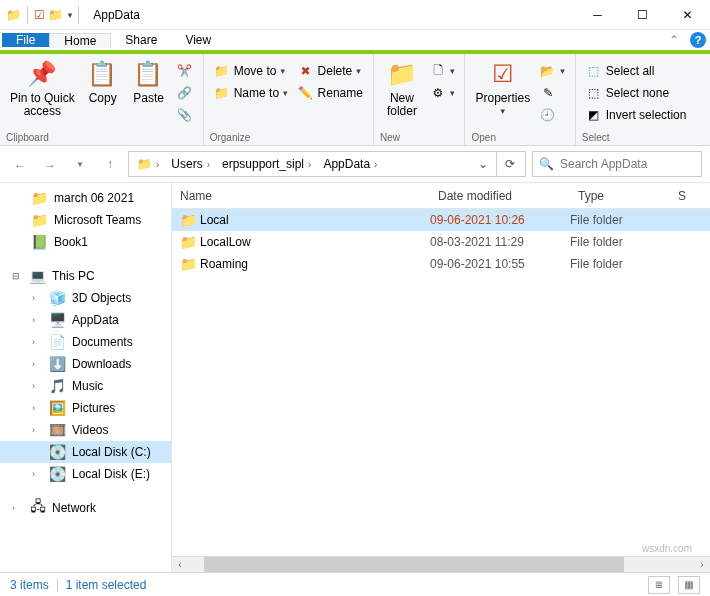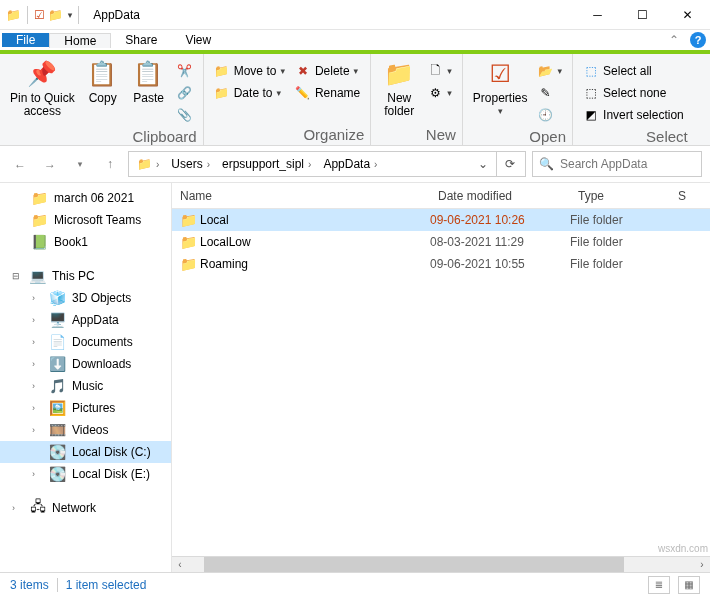--- a/index.html
+++ b/index.html
@@ -16,21 +16,21 @@
   .tab { padding: 0 14px; display:flex; align-items:center; cursor:default; }
   .tab.file { background:#1979ca; color:#fff; }
   .tab.active { background:#f5f6f7; border:1px solid #dadada; border-bottom:none; }
   .tabspacer{flex:1;}
   .helpbtn{width:24px;display:flex;align-items:center;justify-content:center;}
   .helpcircle{width:16px;height:16px;border-radius:50%;background:#1e88e5;color:#fff;display:flex;align-items:center;justify-content:center;font-size:11px;font-weight:bold;}
   
   .ribbon { height: 92px; background:#f5f6f7; display:flex; border-bottom:1px solid #dadada; }
   .group { border-right:1px solid #dadada; display:flex; flex-direction:column; padding:2px 6px 0;}
   .group-body{flex:1; display:flex; align-items:flex-start; gap:2px;}
-  .group-label{text-align:right; color:#666; font-size:15px; padding:2px 0;}
+  .group-label{text-align:left; color:#666; font-size:10px; padding:2px 0;}
   .bigbtn{display:flex;flex-direction:column;align-items:center;justify-content:flex-start;padding:2px 4px;min-width:44px;gap:2px;text-align:center;line-height:1.1;}
   .bigbtn .ico{width:32px;height:32px;display:flex;align-items:center;justify-content:center;font-size:24px;}
   .smbtn{display:flex;align-items:center;gap:4px;padding:1px 4px;height:22px;white-space:nowrap;}
   .smbtn .ico{width:16px;height:16px;display:flex;align-items:center;justify-content:center;}
   .col{display:flex;flex-direction:column;gap:0px;}
   .dd{font-size:9px;color:#444;}
   
   .navrow{height:36px;display:flex;align-items:center;padding:4px 8px;gap:6px;}
   .navarrow{width:24px;height:24px;display:flex;align-items:center;justify-content:center;color:#777;border-radius:2px;}
   .breadcrumb{flex:1;height:26px;border:1px solid #ccc;display:flex;align-items:center;padding:0 2px;gap:0;}
@@ -58,21 +58,21 @@
   .row .ico{width:20px;padding-left:8px;font-size:14px;}
   .cell{padding:0 8px;}
   .hscroll{height:16px;background:#f0f0f0;border-top:1px solid #dadada;display:flex;}
   .hscroll .thumb{margin-left:16px;width:420px;background:#cdcdcd;}
   .hscroll .arr{width:16px;display:flex;align-items:center;justify-content:center;color:#666;font-size:10px;}
   
   .status{height:24px;border-top:1px solid #dadada;display:flex;align-items:center;padding:0 10px;color:#1e6fbf;gap:8px;justify-content:center;}
   .status .sep{width:1px;height:14px;background:#ccc;}
   .status-spacer{flex:1;}
   .viewbtn{width:22px;height:18px;border:1px solid #ccc;display:flex;align-items:center;justify-content:center;font-size:10px;color:#666;}
-  .watermark{position:absolute;right:2px;bottom:18px;font-size:10px;color:#bbb;}
+  .watermark{position:absolute;right:18px;bottom:18px;font-size:10px;color:#bbb;}
   
   .folder{color:#f0c146;}
 </style>
 </head>
 <body>
 
 <div class="titlebar">
   <div class="qat">
     <span class="folder">📁</span>
     <span class="qat-sep"></span>
@@ -134,21 +134,21 @@
   <div class="group">
     <div class="group-body">
       <div class="col" style="padding-top:4px;">
         <div class="smbtn">
             <span class="ico folder">📁</span>
             <span>Move to</span>
             <span class="dd">▾</span>
           </div>
         <div class="smbtn">
             <span class="ico folder">📁</span>
-            <span>Date to</span>
+            <span>Name to</span>
             <span class="dd">▾</span>
           </div>
       </div>
       <div class="col" style="padding-top:4px;">
         <div class="smbtn">
             <span class="ico" style="color:#c0392b;">✖</span>
             <span>Delete</span>
             <span class="dd">▾</span>
           </div>
         <div class="smbtn">

